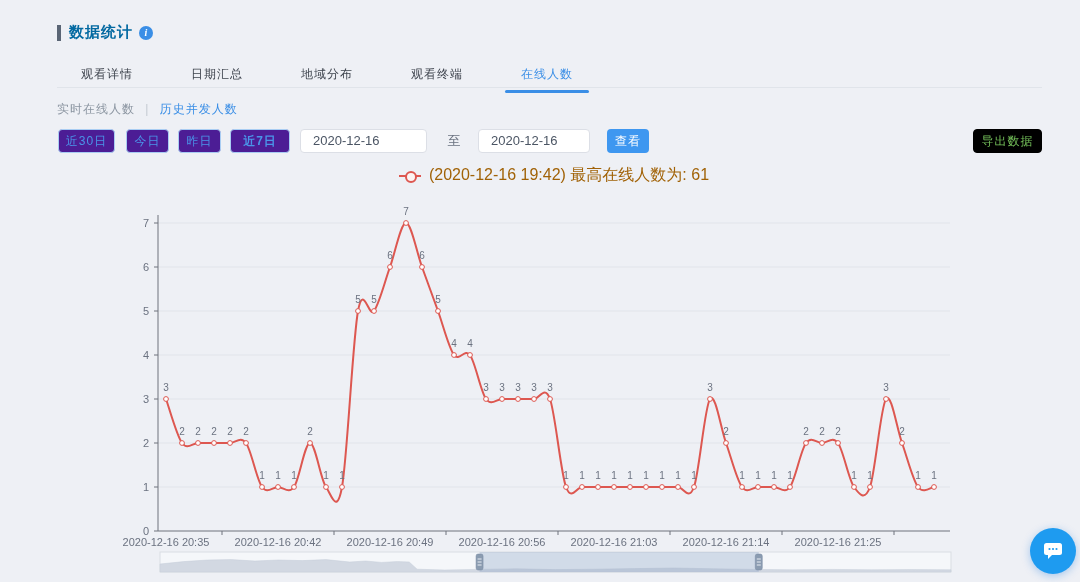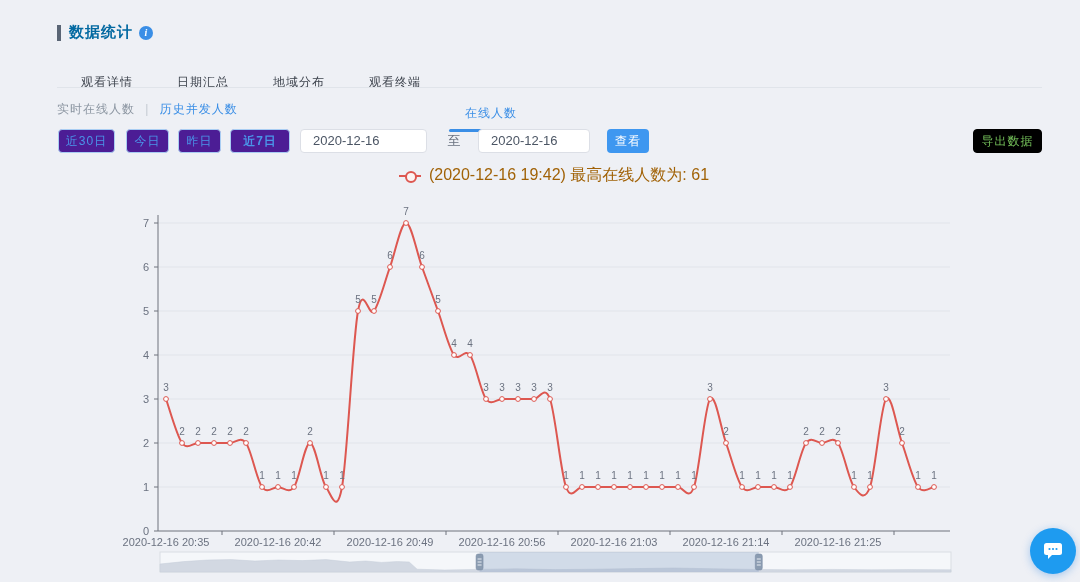--- a/index.html
+++ b/index.html
@@ -8,23 +8,23 @@
 
   
   .header{position:absolute;left:57px;top:23px;display:flex;align-items:center;}
   .title-bar{width:4px;height:16px;background:#5a6575;margin-right:8px;}
   .page-title{font-size:15px;font-weight:bold;color:#0369a1;letter-spacing:1px;}
   .info-icon{display:inline-block;width:14px;height:14px;margin-left:6px;border-radius:50%;
     background:#3a8ee6;color:#fff;font-size:10px;font-style:italic;font-weight:bold;
     text-align:center;line-height:14px;font-family:"Liberation Serif",serif;cursor:pointer;}
 
   
-  .tabs{position:absolute;left:81px;top:70px;display:flex;}
+  .tabs{position:absolute;left:81px;top:62px;display:flex;gap:14px;}
   .tab{position:relative;font-size:12px;color:#3d434d;margin-right:44px;padding:4px 0 10px 0;cursor:pointer;letter-spacing:1px;}
-  .tab.active{color:#3a8ee6;margin-top:31px;}
+  .tab.active{color:#3a8ee6;}
   .tab.active::after{content:"";position:absolute;left:-16px;right:-16px;bottom:0;height:3px;background:#3a8ee6;border-radius:2px;}
   .tabs-divider{position:absolute;left:57px;right:38px;top:87px;height:1px;background:#e0e4ea;}
 
   
   .subnav{position:absolute;left:57px;top:101px;font-size:12px;letter-spacing:1px;}
   .subnav .current{color:#8b95a1;}
   .subnav .sep{color:#c3c9d2;margin:0 6px;}
   .subnav .link{color:#3a8ee6;cursor:pointer;}
 
   

